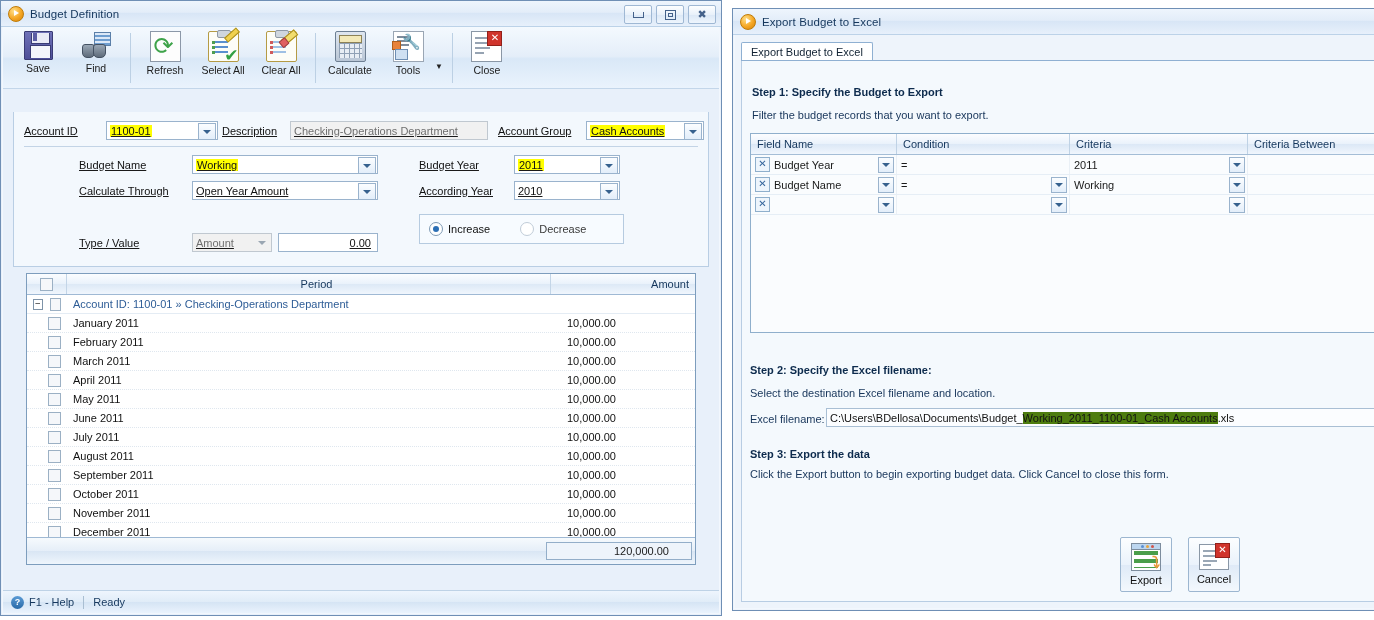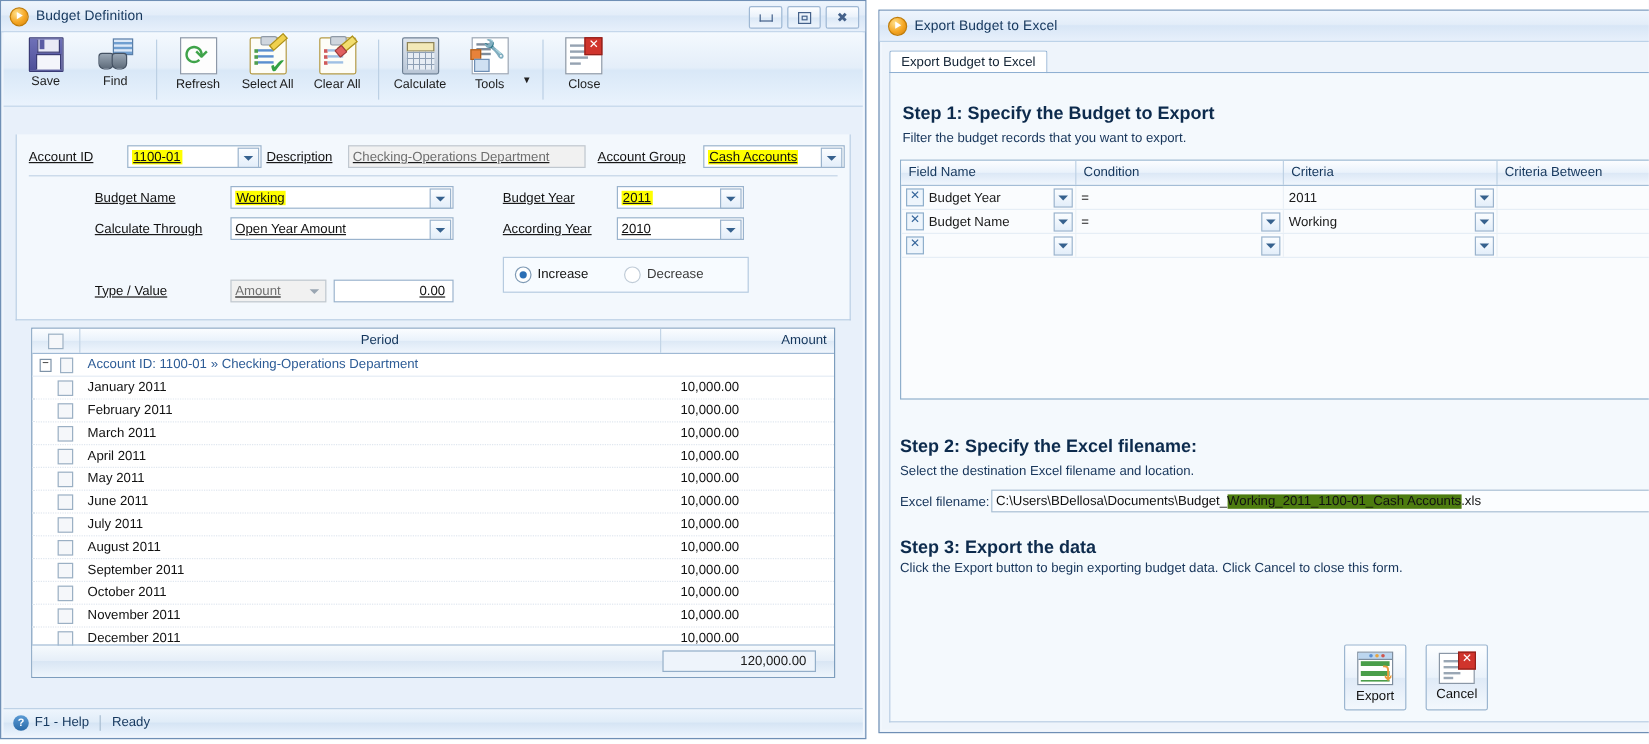--- a/index.html
+++ b/index.html
@@ -124,38 +124,38 @@
   .gc0{width:40px;display:flex;align-items:center;justify-content:flex-end;padding-right:6px;box-sizing:border-box;}
   .gc0.tree{justify-content:flex-start;padding-left:6px;gap:7px;}
   .gc1{flex:1;padding-left:6px;box-sizing:border-box;color:#111;}
   .gc1.parent{color:#2d5c96;}
   .gc2{width:128px;padding-right:7px;box-sizing:border-box;color:#111;}
   .expander{width:9px;height:9px;border:1px solid #7e93a8;background:#fff;font-size:9px;line-height:7px;
     text-align:center;color:#333;font-family:"DejaVu Sans Mono",monospace;}
   .gfooter{position:absolute;left:0;right:0;bottom:0;height:26px;
     background:linear-gradient(to bottom,#f6fafd 0%,#e5eef8 50%,#d9e6f4 51%,#eef5fc 100%);
     border-top:1px solid #9fb9d4;display:flex;align-items:center;justify-content:flex-end;}
-  .totalbox{width:128px;height:18px;margin-right:15px;border:1px solid #93aec9;background:#eef4fb;
-    display:flex;align-items:center;justify-content:flex-end;padding-right:7px;box-sizing:border-box;font-size:11px;}
+  .totalbox{width:146px;height:18px;margin-right:3px;border:1px solid #93aec9;background:#eef4fb;
+    display:flex;align-items:center;justify-content:flex-end;padding-right:22px;box-sizing:border-box;font-size:11px;}
 
   
   .statusbar{position:absolute;left:2px;right:2px;bottom:2px;height:22px;
     background:linear-gradient(to bottom,#eef5fd 0%,#e0ecf8 50%,#d5e4f4 51%,#eaf3fd 100%);
     border-top:1px solid #bed2e6;display:flex;align-items:center;padding-left:8px;font-size:11px;color:#16385e;}
   .helpico{width:13px;height:13px;border-radius:50%;background:linear-gradient(to bottom,#5b9bd5,#2a6aa8);
     color:#fff;font-size:9px;line-height:13px;text-align:center;font-weight:bold;margin-right:5px;}
   .stsep{width:1px;height:13px;background:#a9bed2;margin:0 9px;}
 
   
   #win-export{left:732px;top:8px;width:650px;height:603px;background:#eef4fb;}
   .rtab{position:absolute;left:8px;top:33px;height:19px;}
   .rtabline{position:absolute;left:8px;top:51px;right:0;height:1px;background:#8fb0d2;}
   .rbody{position:absolute;left:8px;top:52px;right:0;bottom:8px;background:#f4f9fd;
     border:1px solid #b8cde3;border-top:none;box-sizing:border-box;}
-  .steph{font-size:15px;font-weight:bold;color:#0d2b4d;}
+  .steph{font-size:11px;font-weight:bold;color:#0d2b4d;}
   .stept{font-size:11px;color:#17355a;}
   .fgrid{position:absolute;border:1px solid #8fafcc;background:#fafcfe;box-sizing:border-box;}
   .fghead{display:flex;height:20px;
     background:linear-gradient(to bottom,#fcfdff 0%,#eaf2fb 48%,#dce8f6 52%,#f0f6fd 100%);
     border-bottom:1px solid #a4bdd6;font-size:11px;color:#14365c;}
   .fgh{display:flex;align-items:center;padding-left:6px;border-right:1px solid #bfd2e5;box-sizing:border-box;}
   .fgrow{display:flex;height:19px;font-size:11px;align-items:stretch;border-bottom:1px solid #e6eef6;}
   .fgc{display:flex;align-items:center;padding-left:4px;border-right:1px solid #eaf0f6;box-sizing:border-box;position:relative;}
   .xbtn{width:13px;height:13px;border:1px solid #8fafcc;background:#eef5fc;color:#35659b;
     font-size:10px;line-height:11px;text-align:center;margin-right:4px;flex:0 0 auto;}

